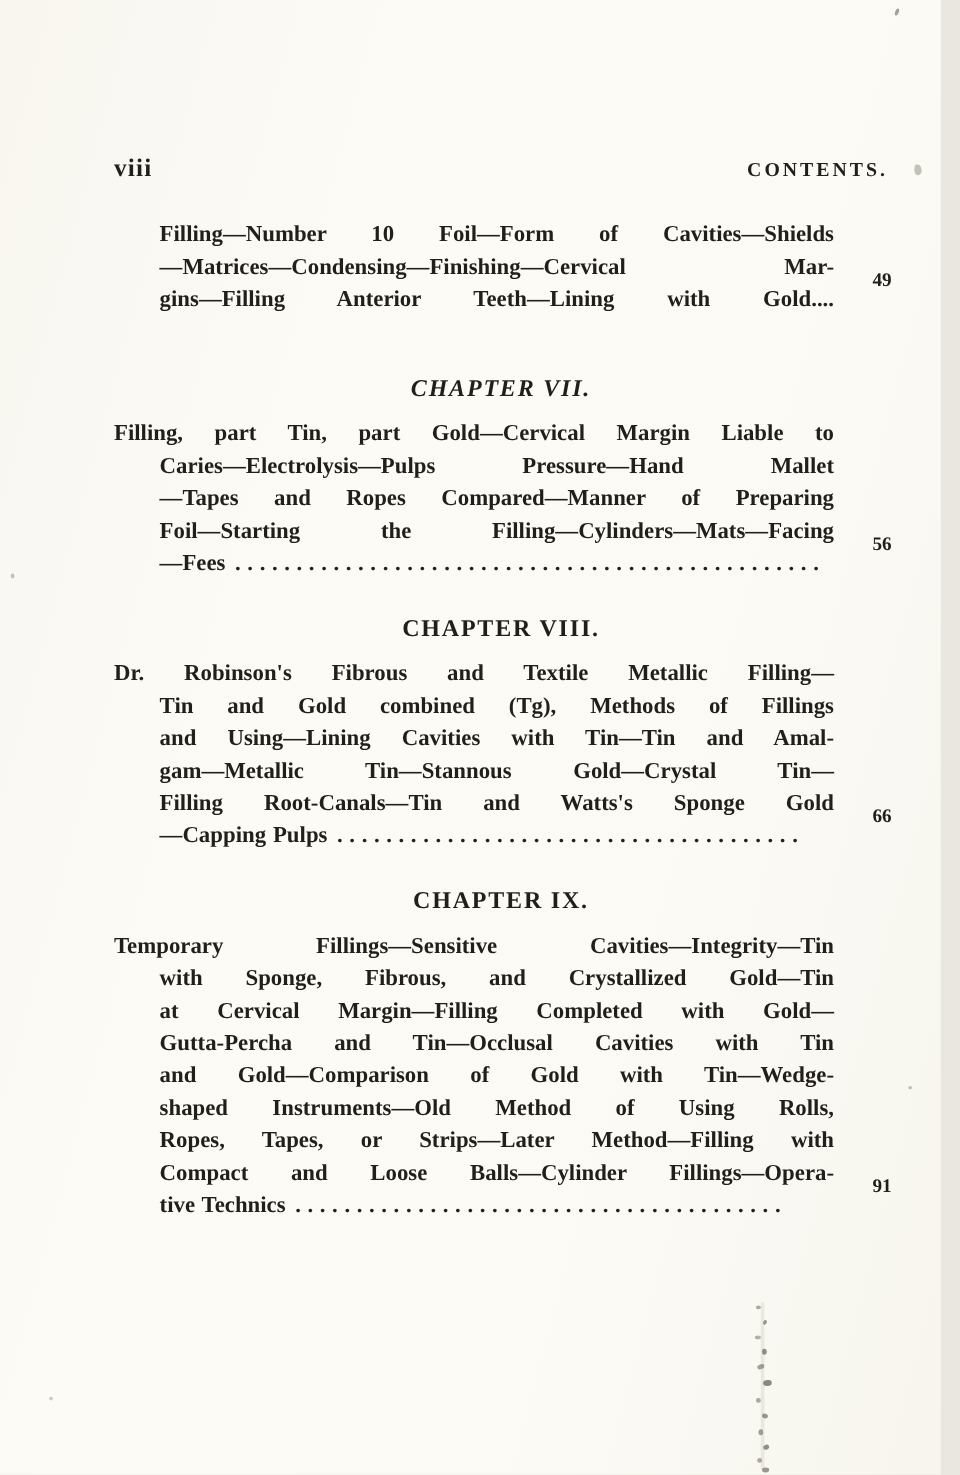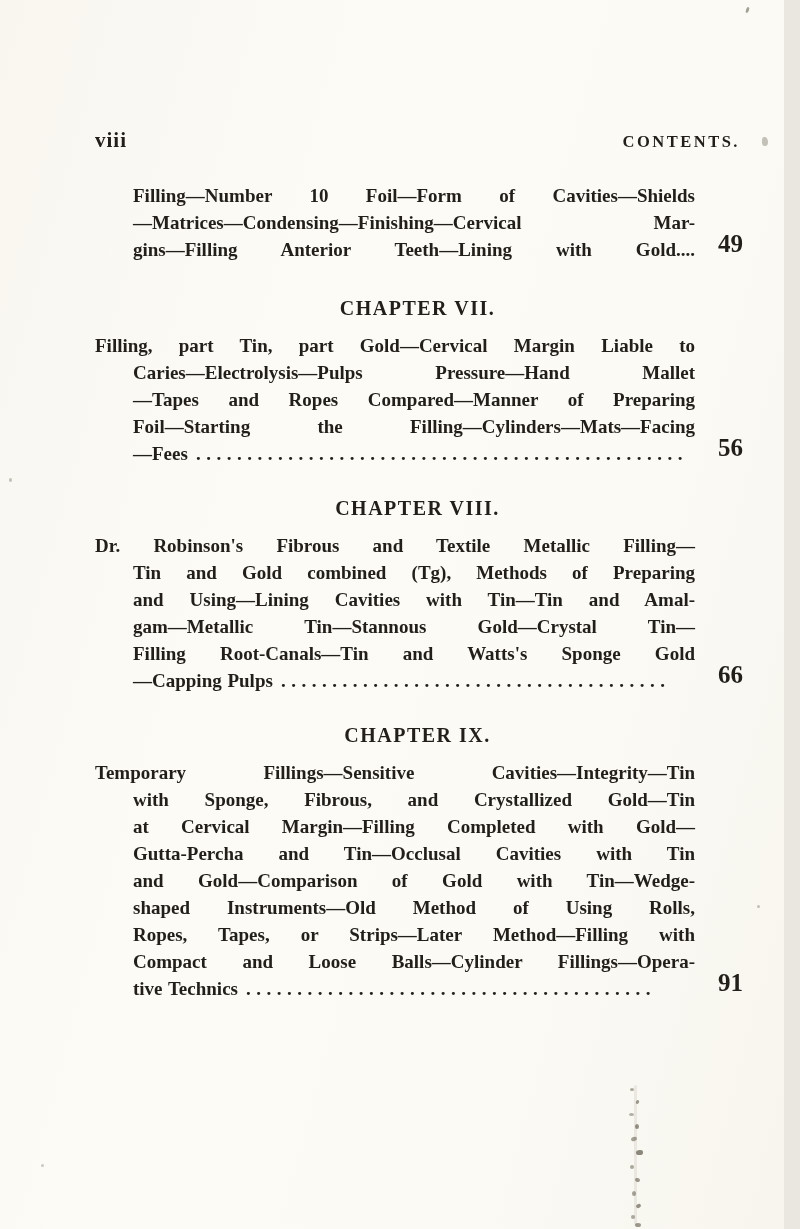--- a/index.html
+++ b/index.html
@@ -12,23 +12,23 @@
   .content{position:absolute;left:95px;top:128px;width:645px;}
   .header{position:relative;height:30px;}
   .folio{position:absolute;left:0;top:0;font-size:21px;font-weight:bold;letter-spacing:1px;}
   .running-title{text-align:right;font-size:16.5px;font-weight:bold;letter-spacing:2.5px;padding-top:4px;}
   .entry{position:relative;width:600px;font-size:19px;font-weight:bold;}
   .entry--first{margin-top:24px;}
   .ln{line-height:27px;text-align:justify;text-align-last:justify;padding-left:38px;word-spacing:1px;}
   .ln.flush{padding-left:0;}
   .ln.last{text-align-last:left;}
   .chapter-heading{width:100%;text-align:center;font-size:20px;font-weight:bold;letter-spacing:1.5px;margin:28px 0 10px;line-height:27px;}
-  .chapter-heading.mt-lg{margin-top:32px;}
+  .chapter-heading.mt-lg{margin-top:48px;font-style:italic;}
   .leader{letter-spacing:5.5px;margin-left:8px;white-space:nowrap;}
-  .pagenum{position:absolute;right:-48px;bottom:6px;font-size:25px;font-weight:bold;line-height:27px;}
+  .pagenum{position:absolute;right:-48px;bottom:16px;font-size:16px;font-weight:bold;line-height:27px;}
   .speck{position:absolute;background:#5d5748;border-radius:50%;}
   .smear{position:absolute;background:#6b6455;opacity:.10;border-radius:2px;}
 </style>
 </head>
 <body>
 
 <div class="page">
   <div class="content">
 
     <div class="header">
@@ -51,21 +51,21 @@
       <div class="ln">Foil—Starting the Filling—Cylinders—Mats—Facing</div>
       <div class="ln last">
         <span>—Fees</span><span class="leader">................................................</span>
       </div>
       <span class="pagenum">56</span>
     </div>
 
     <div class="chapter-heading">CHAPTER VIII.</div>
     <div class="entry">
       <div class="ln flush">Dr. Robinson's Fibrous and Textile Metallic Filling—</div>
-      <div class="ln">Tin and Gold combined (Tg), Methods of Preparing</div>
+      <div class="ln">Tin and Gold combined (Tg), Methods of Fillings</div>
       <div class="ln">and Using—Lining Cavities with Tin—Tin and Amal-</div>
       <div class="ln">gam—Metallic Tin—Stannous Gold—Crystal Tin—</div>
       <div class="ln">Filling Root-Canals—Tin and Watts's Sponge Gold</div>
       <div class="ln last">
         <span>—Capping Pulps</span><span class="leader">......................................</span>
       </div>
       <span class="pagenum">66</span>
     </div>
 
     <div class="chapter-heading">CHAPTER IX.</div>

